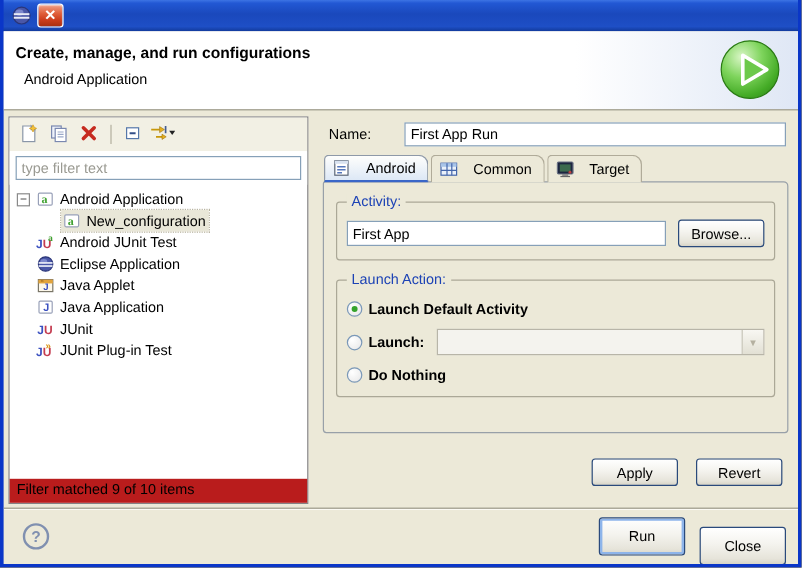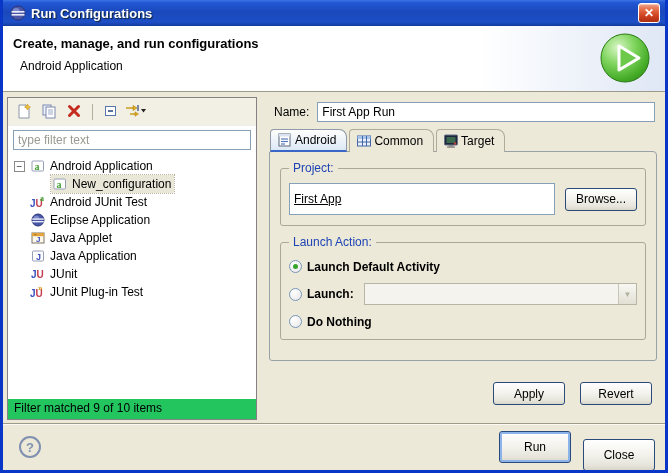--- a/index.html
+++ b/index.html
@@ -59,52 +59,52 @@
   .tree-row{ height:18px; display:flex; align-items:center; padding-left:6px; cursor:default; }
   .expand-box{
     visibility:hidden; flex:0 0 11px; width:11px; height:11px; margin-right:4px;
     border:1px solid #8a8a8a; background:#fff; color:#333;
     font-size:10px; line-height:9px; text-align:center; display:inline-block; cursor:pointer;
   }
   .tree-row .row-body{ display:flex; align-items:center; gap:4px; padding:1px 3px 1px 1px; }
   .tree-row.selected .row-body{ background:#e9e7d8; outline:1px dotted #b8b4a0; }
   .t-icon{ width:16px; height:16px; flex:0 0 16px; display:inline-flex; align-items:center; justify-content:center; }
   .t-label{ white-space:nowrap; }
-  .tree-status{ flex:0 0 20px; padding:2px 6px; background:#22c55e; }
+  .tree-status{ flex:0 0 20px; padding:2px 6px; background:#b91c1c; }
 
   
   .right-panel{ position:absolute; left:261px; top:71px; width:398px; height:326px; }
   .name-row{ display:flex; align-items:center; padding:5px 7px 0 10px; gap:8px; }
   .name-row label{ flex:0 0 auto; }
   .name-row input{
-    flex:1; height:20px; border:1px solid #86a0b8; font:12px "Liberation Sans",sans-serif; padding:0 4px; outline:none;
+    flex:1; height:20px; border:1px solid #86a0b8; font:12px "Liberation Sans",sans-serif; padding:0 4px; outline:none;margin-left:20px;
   }
   .tabs{ display:flex; align-items:flex-end; padding:7px 0 0 6px; position:relative; z-index:2; margin-bottom:-1px; }
   .tab{
-    height:23px; display:flex; align-items:center; gap:2px; padding:0 10px 0 6px;
+    height:23px; display:flex; align-items:center; gap:12px; padding:0 10px 0 6px;
     font-size:12px; cursor:pointer;
     border:1px solid #b0ab99; border-bottom:none; border-radius:4px 8px 0 0;
     background:#ece9d8; margin-right:2px;
   }
   .tab.active{
     background:linear-gradient(180deg,#fefefc,#dde8f6);
     border:1px solid #8e99a8; border-bottom:2px solid #3a66c8; border-radius:4px 8px 0 0;
   }
   .tab-folder{
     position:relative; margin:0 5px 0 5px; height:210px;
     border:1px solid #98a0a8; border-radius:2px 4px 3px 3px; background:#ece9d8; z-index:1;
   }
   .group{ position:relative; border:1px solid #aba897; border-radius:3px; margin:16px 10px 0 10px; padding:14px 8px 10px 8px; }
   .group-legend{
     position:absolute; top:-8px; left:8px; background:#ece9d8; padding:0 4px;
     color:#1d43b5; font-size:12px;
   }
   .project-row{ display:flex; align-items:center; gap:10px; }
   .project-row input{
-    flex:1; height:32px; border:1px solid #86a0b8; font:12px "Liberation Sans",sans-serif; padding:0 4px; outline:none;text-decoration:underline;
+    flex:1; height:21px; border:1px solid #86a0b8; font:12px "Liberation Sans",sans-serif; padding:0 4px; outline:none;
   }
   .xp-btn{
     height:23px; min-width:72px; padding:0 10px; cursor:pointer;
     font:12px "Liberation Sans",sans-serif; color:#000;
     border:1px solid #2a4a7c; border-radius:3px;
     background:linear-gradient(180deg,#ffffff 0%,#f4f3ee 45%,#e6e4da 85%,#d8d5c8 100%);
   }
   .launch-rows{ display:flex; flex-direction:column; gap:9px; padding-top:2px; }
   .radio-row{ display:flex; align-items:center; min-height:15px;font-weight:bold; }
   .radio{
@@ -150,21 +150,20 @@
   <div class="titlebar">
     <span class="app-icon">
       <svg width="16" height="16" viewBox="0 0 16 16">
         <circle cx="8" cy="8" r="7" fill="#4a57a8"></circle>
         <circle cx="8" cy="8" r="7" fill="none" stroke="#2a3578"></circle>
         <ellipse cx="6.2" cy="5.5" rx="3.4" ry="2.6" fill="#8a95d4" opacity="0.8"></ellipse>
         <rect x="1.5" y="6" width="13" height="1.6" fill="#e9ebf6"></rect>
         <rect x="1.5" y="9" width="13" height="1.6" fill="#e9ebf6"></rect>
       </svg>
     </span>
-    <span class="title">Run Configurations</span>
     <span class="close-btn">
       <span>✕</span>
     </span>
   </div>
 
   <div class="window-body">
 
     <div class="header">
       <div class="h-title">Create, manage, and run configurations</div>
       <div class="h-sub">Android Application</div>
@@ -375,21 +374,21 @@
                 <rect x="5.5" y="12" width="5" height="1.6" fill="#8a8a8a"></rect>
                 <rect x="4" y="13.6" width="8" height="1" fill="#666"></rect>
               </svg>
             </span>
             <span>Target</span>
           </div>
         </div>
 
       <div class="tab-folder">
         <div class="group">
-          <span class="group-legend">Project:</span>
+          <span class="group-legend">Activity:</span>
           <div class="project-row">
             <input type="text" value="First App" style="">
             <button class="xp-btn">Browse...</button>
           </div>
         </div>
 
         <div class="group">
           <span class="group-legend">Launch Action:</span>
           <div class="launch-rows">
 

